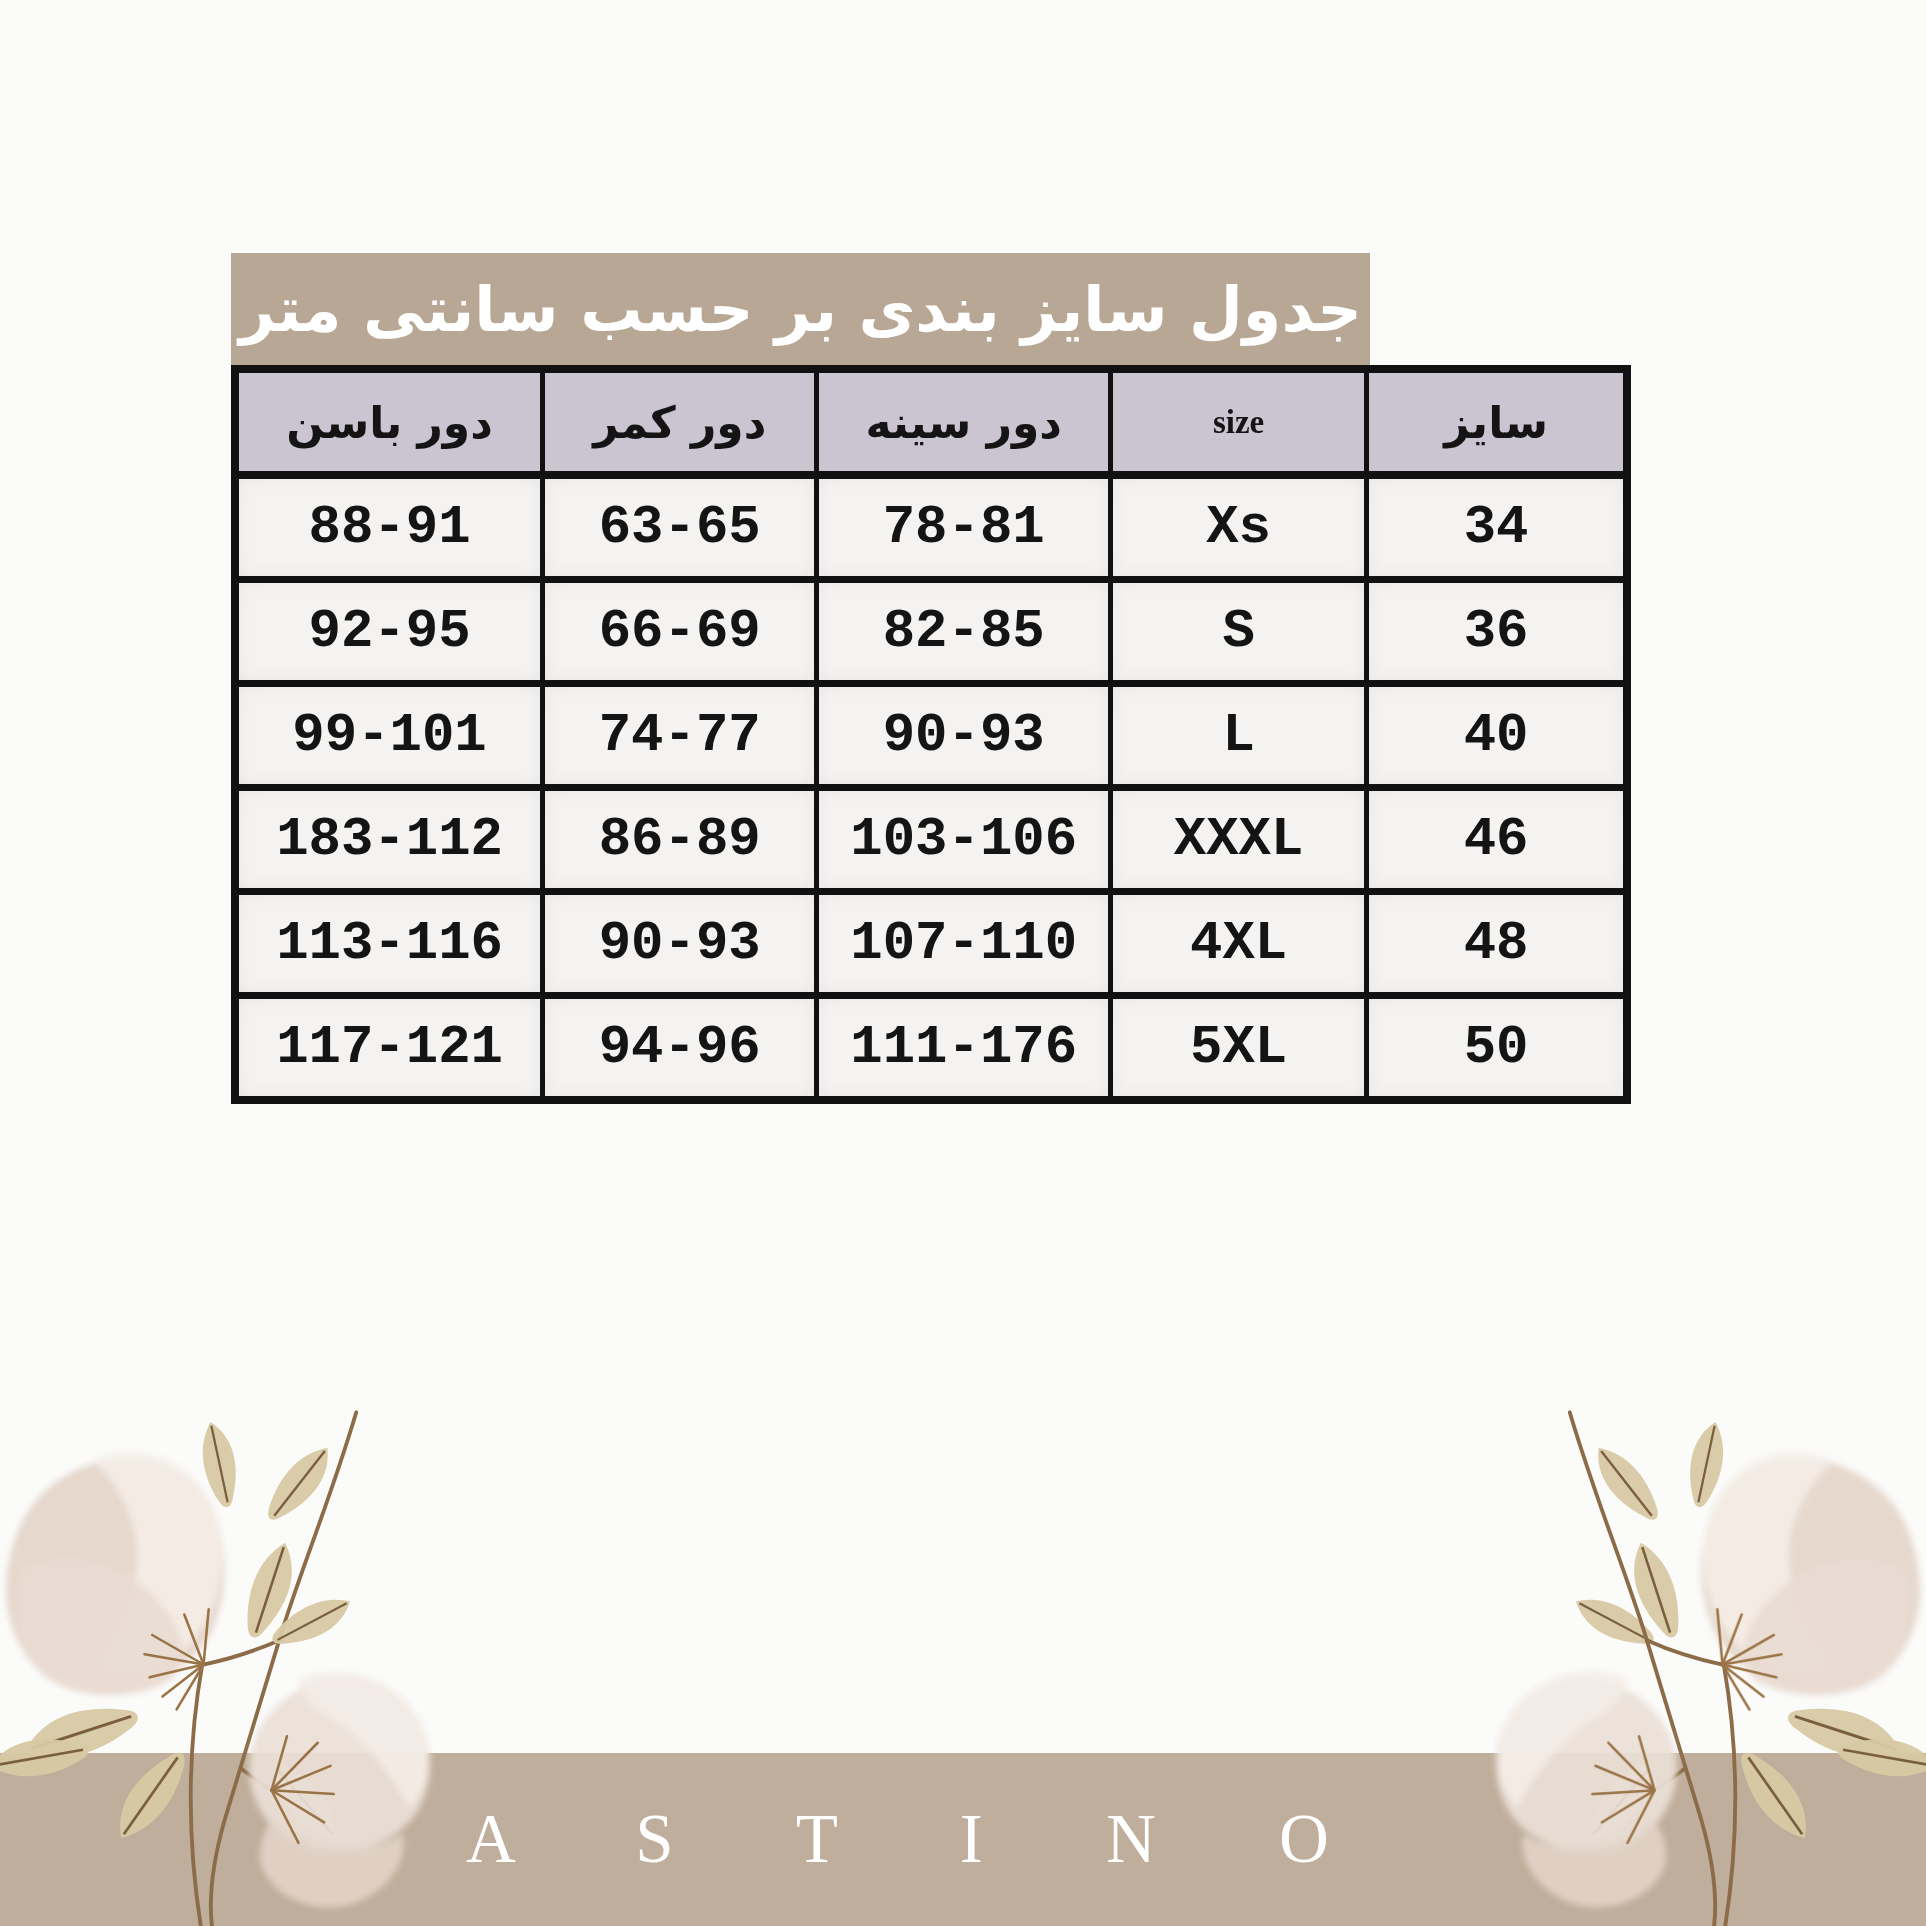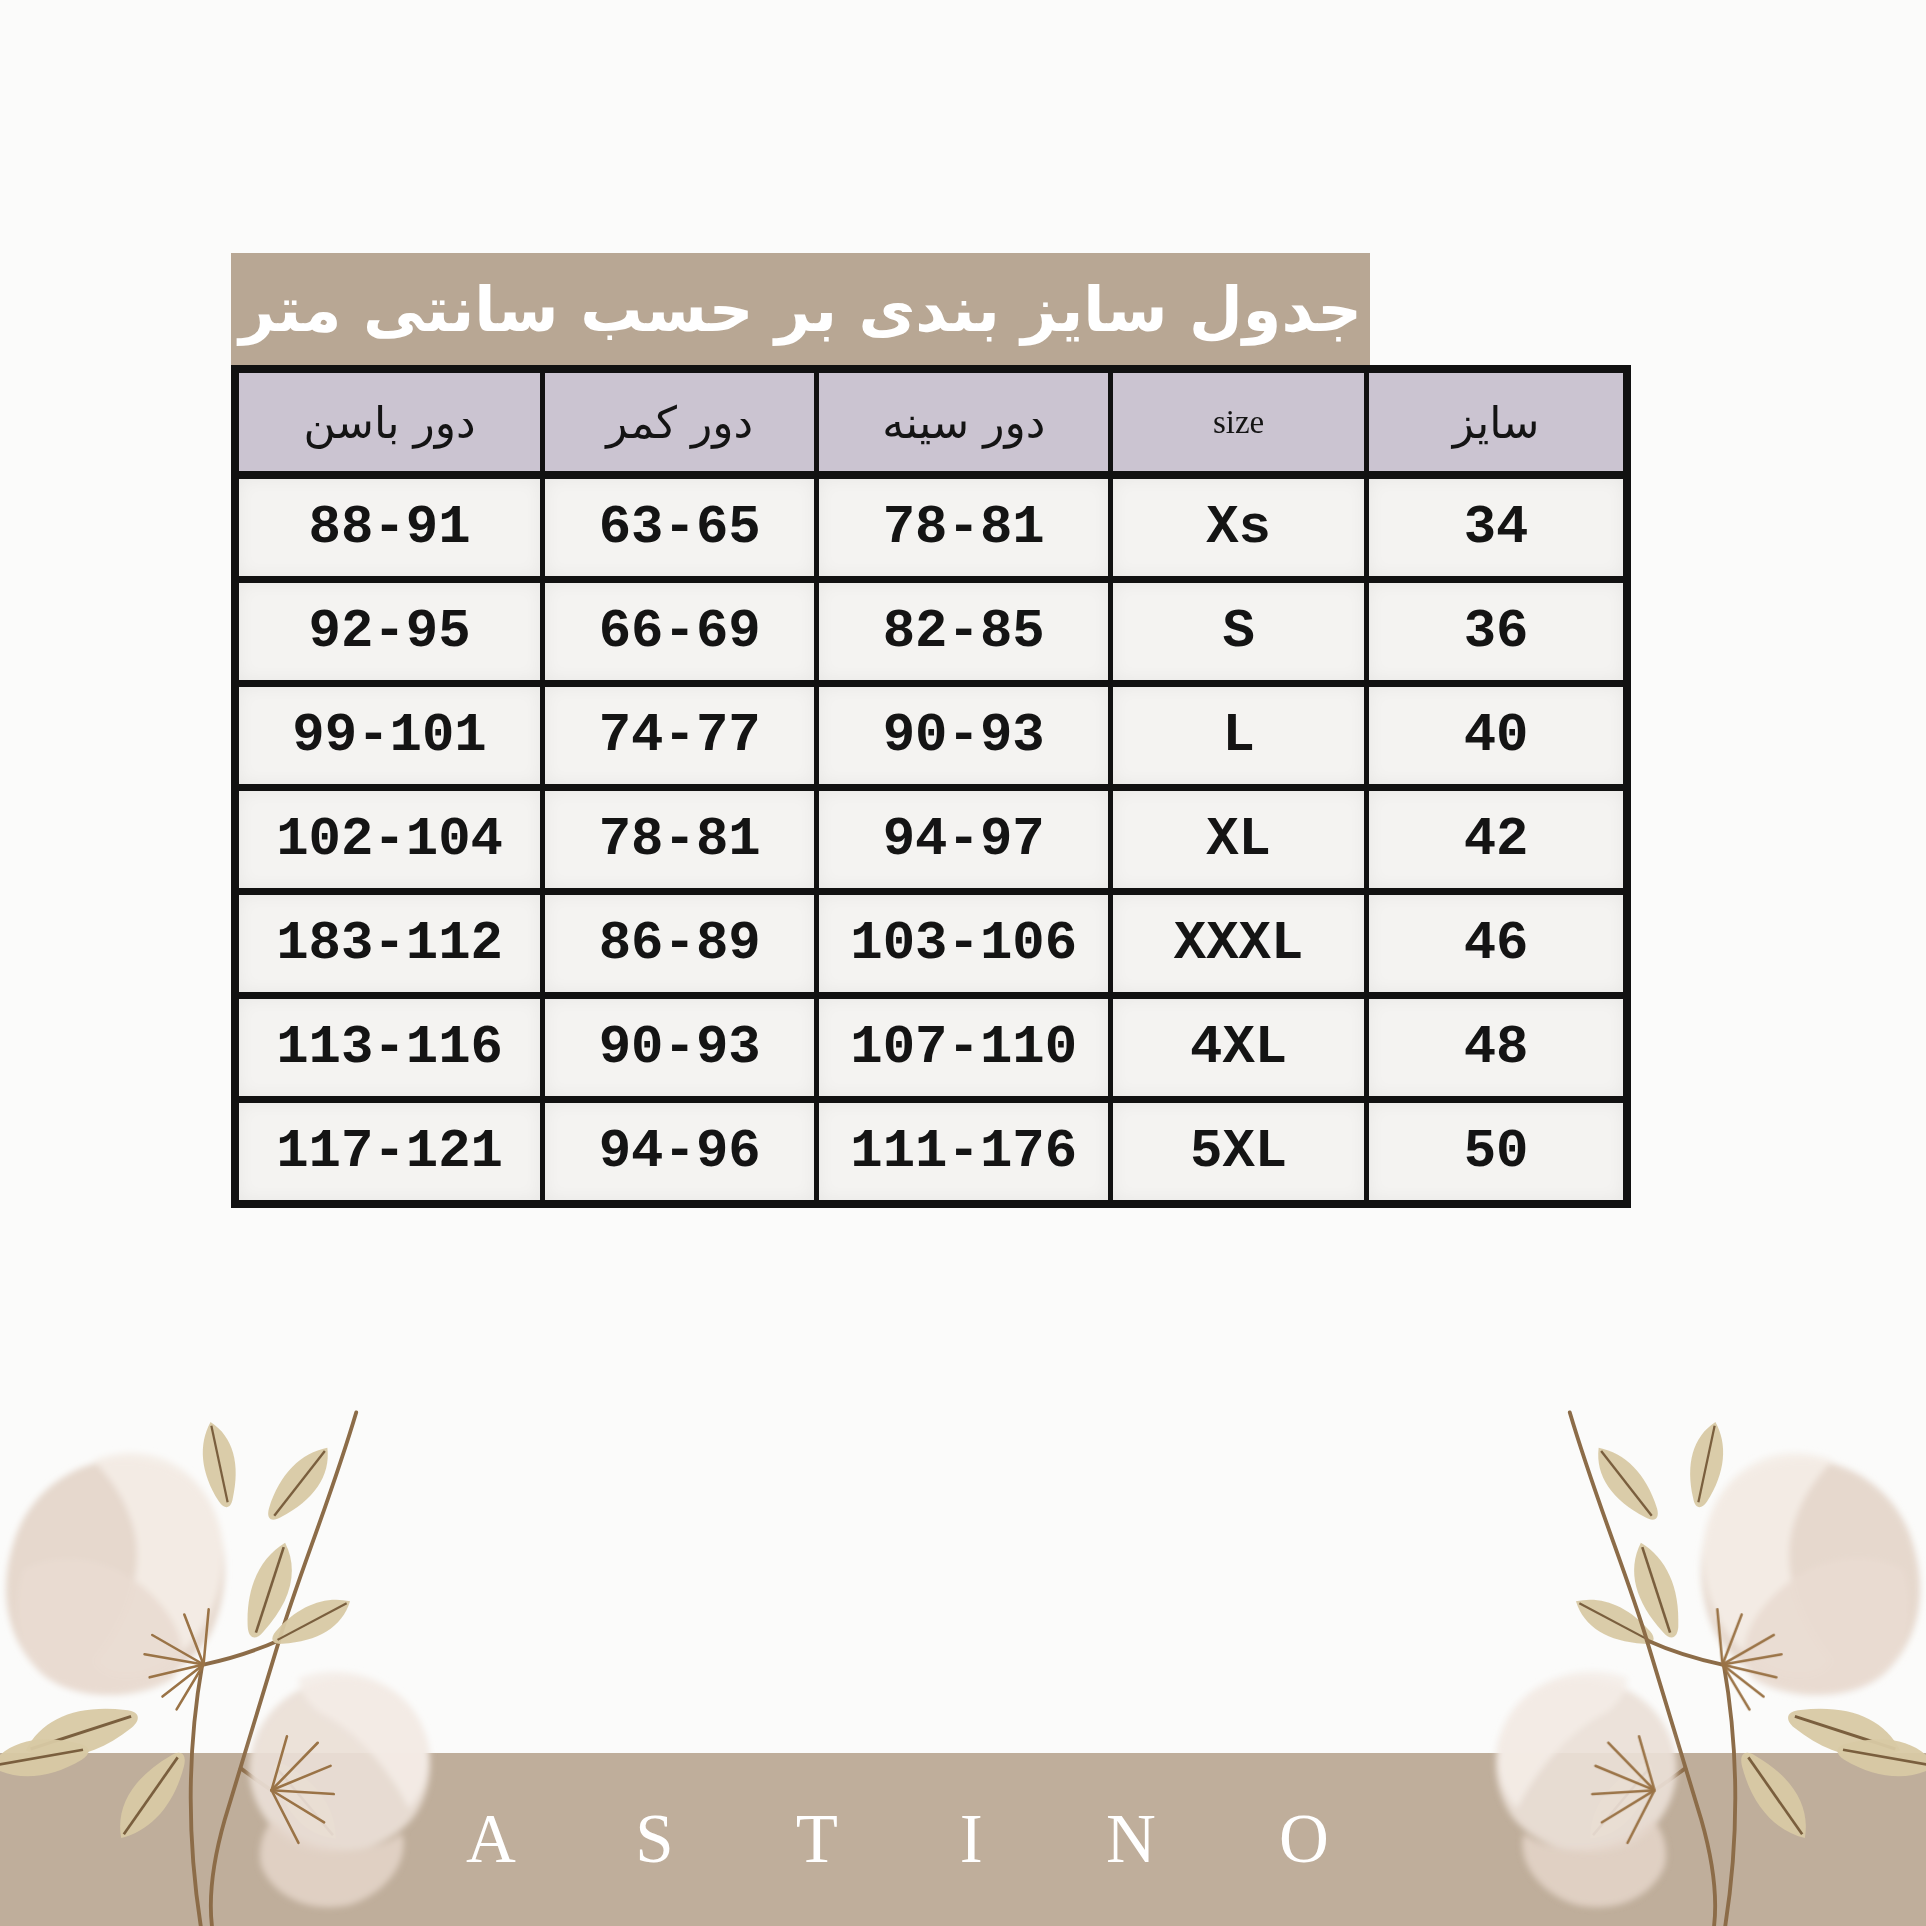--- a/index.html
+++ b/index.html
@@ -43,21 +43,21 @@
   .size-table col.c1{width:19.7%}
   .size-table col.c2{width:21.1%}
   .size-table col.c3{width:18.4%}
   .size-table col.c4{width:18.7%}
   .size-table th{
     height:96px;
     background:var(--header-bg);
     border:5.8px solid var(--border);
     border-bottom-width:8.3px;
     color:var(--cell-text);
-    font-size:44px;font-weight:normal;
+    font-size:44px;font-weight:bold;
     font-family:"DejaVu Sans", sans-serif;
     vertical-align:middle;
   }
   .size-table th.latin{
     font-family:"Liberation Serif","DejaVu Serif",serif;
     font-size:33px;
   }
   .size-table td{
     height:95px;
     background:var(--cell-bg);
@@ -126,27 +126,20 @@
         <td>36</td>
       </tr>
       <tr>
         <td>99-101</td>
         <td>74-77</td>
         <td>90-93</td>
         <td>L</td>
         <td>40</td>
       </tr>
       <tr>
-        <td>102-104</td>
-        <td>78-81</td>
-        <td>94-97</td>
-        <td>XL</td>
-        <td>42</td>
-      </tr>
-      <tr>
         <td>183-112</td>
         <td>86-89</td>
         <td>103-106</td>
         <td>XXXL</td>
         <td>46</td>
       </tr>
       <tr>
         <td>113-116</td>
         <td>90-93</td>
         <td>107-110</td>

